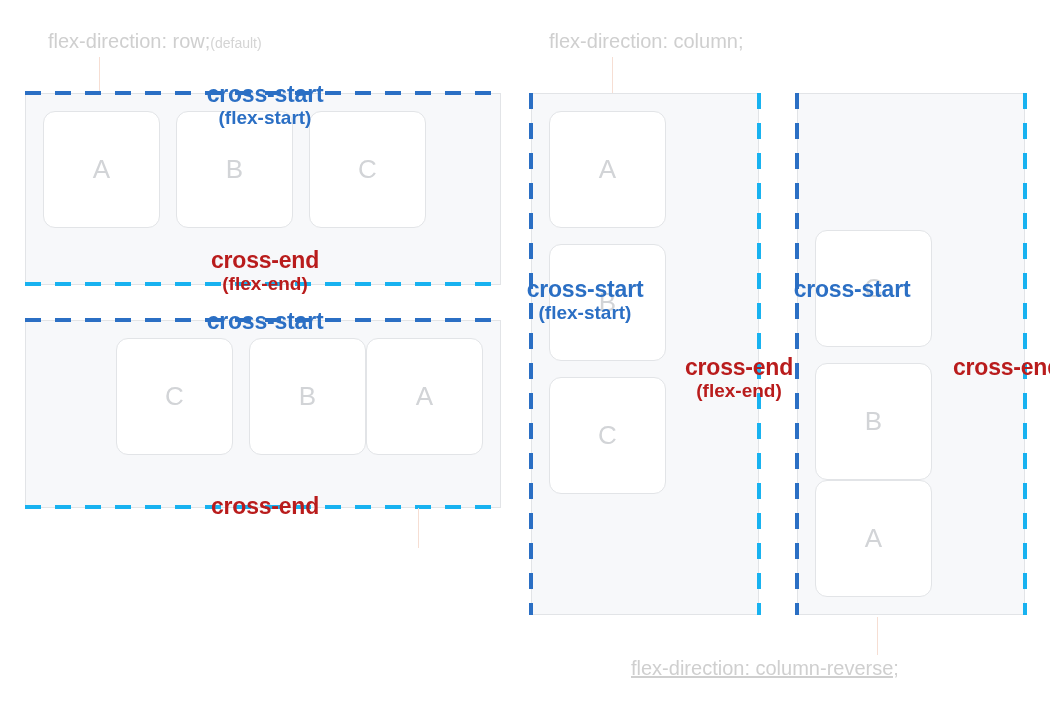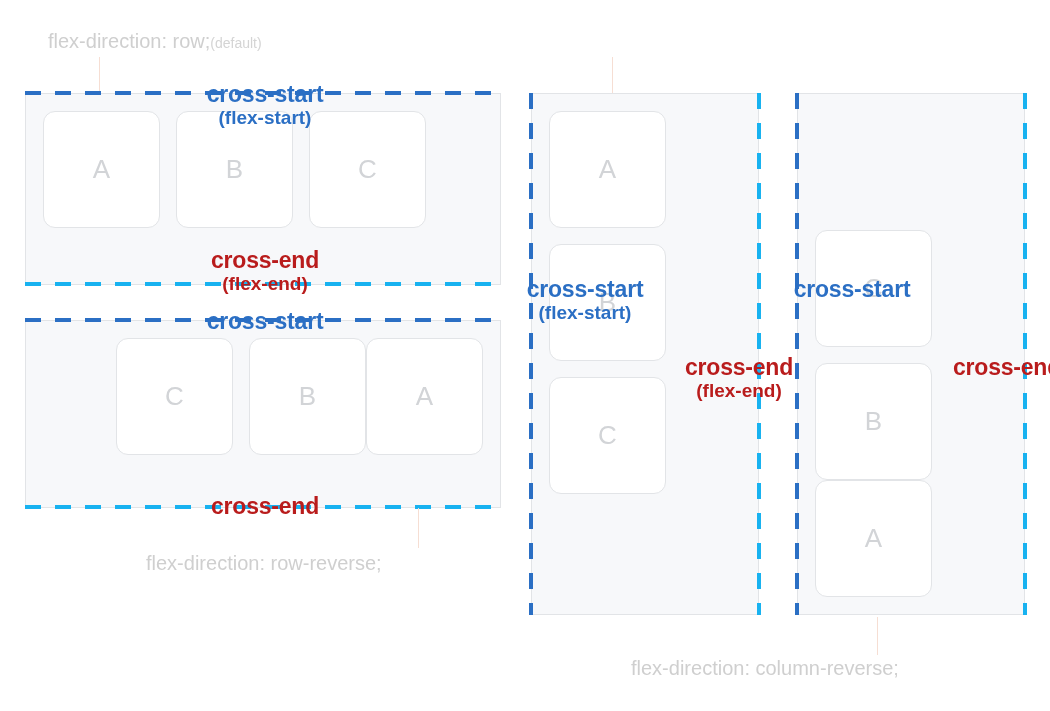--- a/index.html
+++ b/index.html
@@ -166,24 +166,24 @@
   <div class="edge edge-h end" style="left:25px; top:505px; width:476px;"></div>
 
   <div class="axis-label axis-start" style="left:143px; top:309px; width:244px;">
     <span class="main">cross-start</span>
   </div>
   <div class="axis-label axis-end" style="left:143px; top:494px; width:244px;">
     <span class="main">cross-end</span>
   </div>
 
   <div class="leader" style="left:418px; top:508px; height:40px;"></div>
-  <div class="caption" style="left:146px; top:551px;">
-    <span>flex-direction: row-reverse;</span>
-  </div>
-
+
+  <div class="caption" style="left:549px; top:29px;">
+    <span>flex-direction: column;</span>
+  </div>
   <div class="leader" style="left:612px; top:57px; height:38px;"></div>
 
   <div class="panel panel-col pad-col" style="left:531px; top:93px; width:228px; height:522px;">
     <div class="item">A</div>
     <div class="item">B</div>
     <div class="item">C</div>
   </div>
   <div class="edge edge-v start" style="left:529px; top:93px; height:522px;"></div>
   <div class="edge edge-v end" style="left:757px; top:93px; height:522px;"></div>
 
@@ -205,17 +205,17 @@
   <div class="edge edge-v end" style="left:1023px; top:93px; height:522px;"></div>
 
   <div class="axis-label axis-start" style="left:772px; top:277px; width:160px;">
     <span class="main">cross-start</span>
   </div>
   <div class="axis-label axis-end" style="left:932px; top:355px; width:150px;">
     <span class="main">cross-end</span>
   </div>
 
   <div class="leader" style="left:877px; top:617px; height:38px;"></div>
-  <div class="caption" style="left:631px; top:656px;">
+  <div class="caption" style="left:631px; top:656px;text-decoration:underline;">
     <span>flex-direction: column-reverse;</span>
   </div>
 
 </div>
 
 </body></html>

